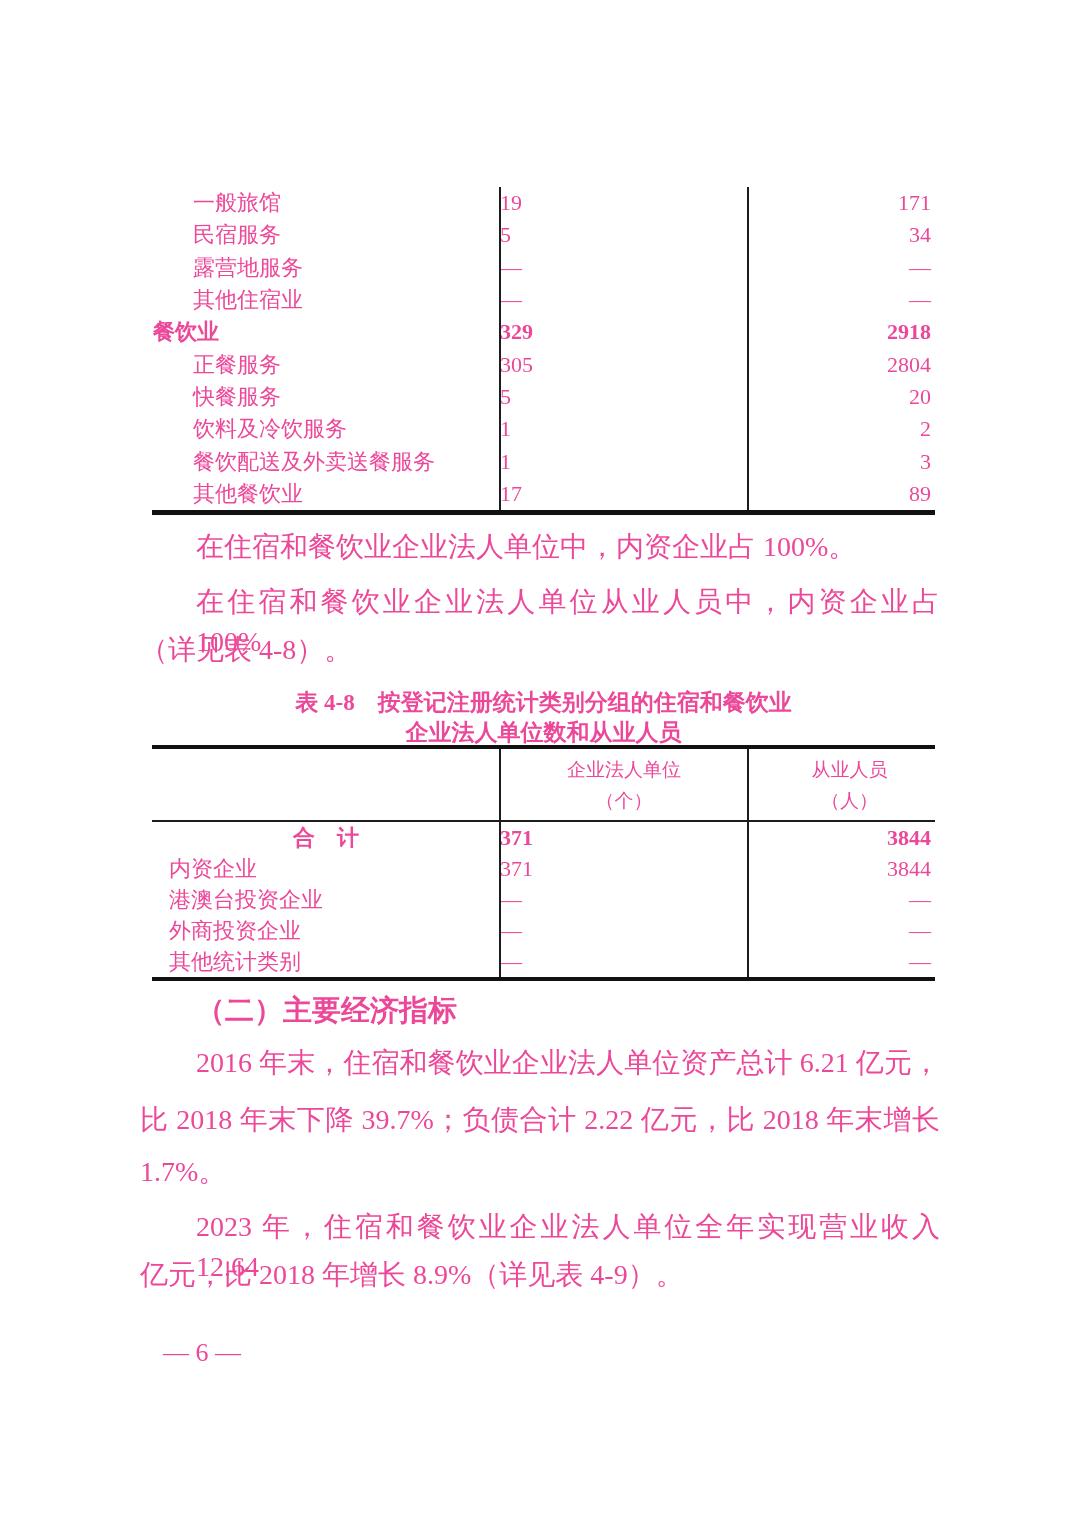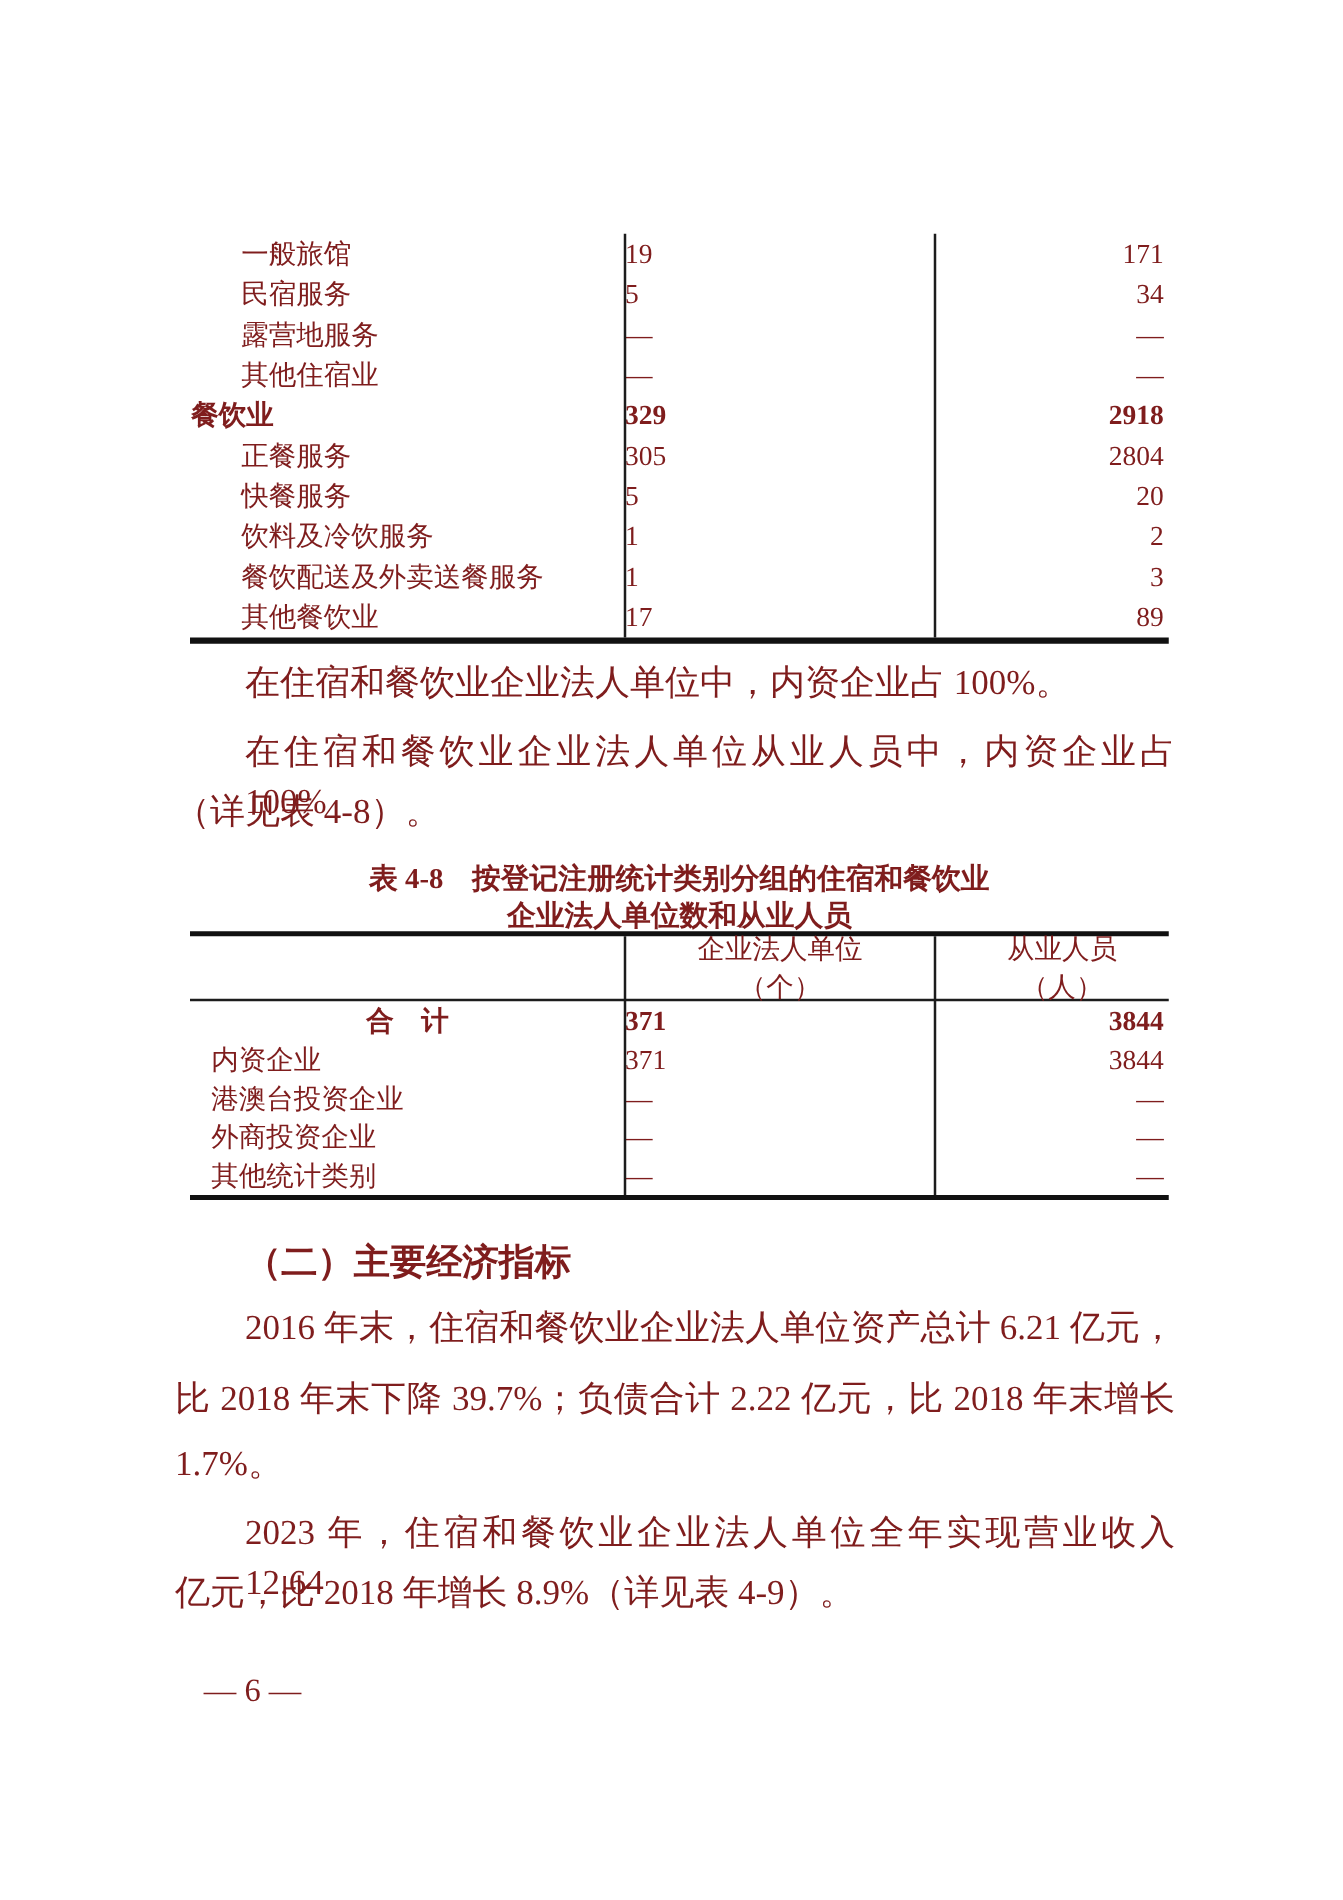--- a/index.html
+++ b/index.html
@@ -1,42 +1,42 @@
 <!DOCTYPE html>
 <html><head>
 <meta charset="utf-8">
 <style>
   html,body{margin:0;padding:0;background:#e8e8e8;}
   .page{
     position:relative;
     width:1074px;height:1520px;
     background:#ffffff;
     font-family:"Liberation Serif","DejaVu Serif",serif;
-    color:#7f1d1d;
+    color:#ec4899;
     overflow:hidden;
     margin:0 auto;
   }
   
   .tbl{position:absolute;left:152px;width:783px;box-sizing:border-box;}
   .tbl .vline{position:absolute;top:0;bottom:0;width:2px;background:#1c1c1c;}
   .vline-a{left:347px;}
   .vline-b{left:595px;}
   .trow{display:flex;align-items:center;font-size:22px;}
   .t1 .trow{height:32.3px;}
   .t2 .trow{height:31px;}
   .trow .lbl{width:348px;box-sizing:border-box;padding-left:41px;white-space:nowrap;}
   .trow.toplevel .lbl{padding-left:1px;font-weight:bold;}
   .trow .v1{width:248px;box-sizing:border-box;text-align:left;padding-right:6px;}
   .trow .v2{flex:1;box-sizing:border-box;text-align:right;padding-right:4px;}
   .trow.boldrow .v1,.trow.boldrow .v2{font-weight:bold;}
   .t1{top:187px;border-bottom:5px solid #111;}
   .t1 .rows{position:relative;}
   
   .t2{top:745px;border-top:4px solid #111;border-bottom:4px solid #111;}
-  .t2 .hdr{display:flex;height:50px;font-size:22px;}
+  .t2 .hdr{display:flex;height:71px;font-size:19px;}
   .t2 .hdr .hlbl{width:348px;}
   .t2 .hdr .hc1{width:248px;}
   .t2 .hdr .hc2{flex:1;padding-left:16px;}
   .t2 .hdr .hcell{display:flex;flex-direction:column;align-items:center;justify-content:center;line-height:31px;}
   .t2 .hsep{height:2px;background:#1c1c1c;}
   .t2 .trow .lbl{padding-left:17px;}
   .t2 .trow.centerlbl .lbl{padding-left:0;text-align:center;font-weight:bold;}
   .t2title{position:absolute;left:152px;width:783px;text-align:center;
     font-weight:bold;font-size:23px;line-height:30px;white-space:nowrap;}
   

